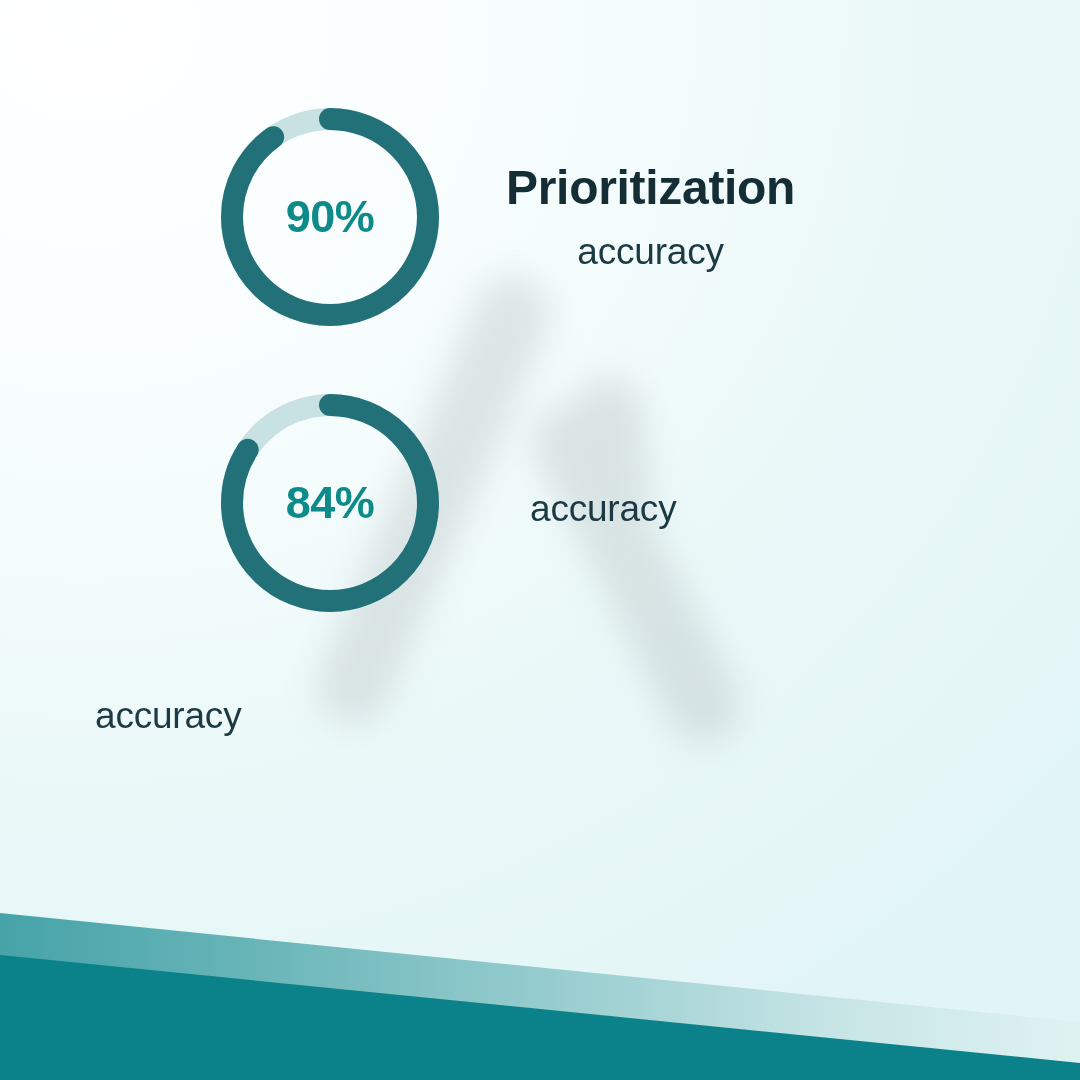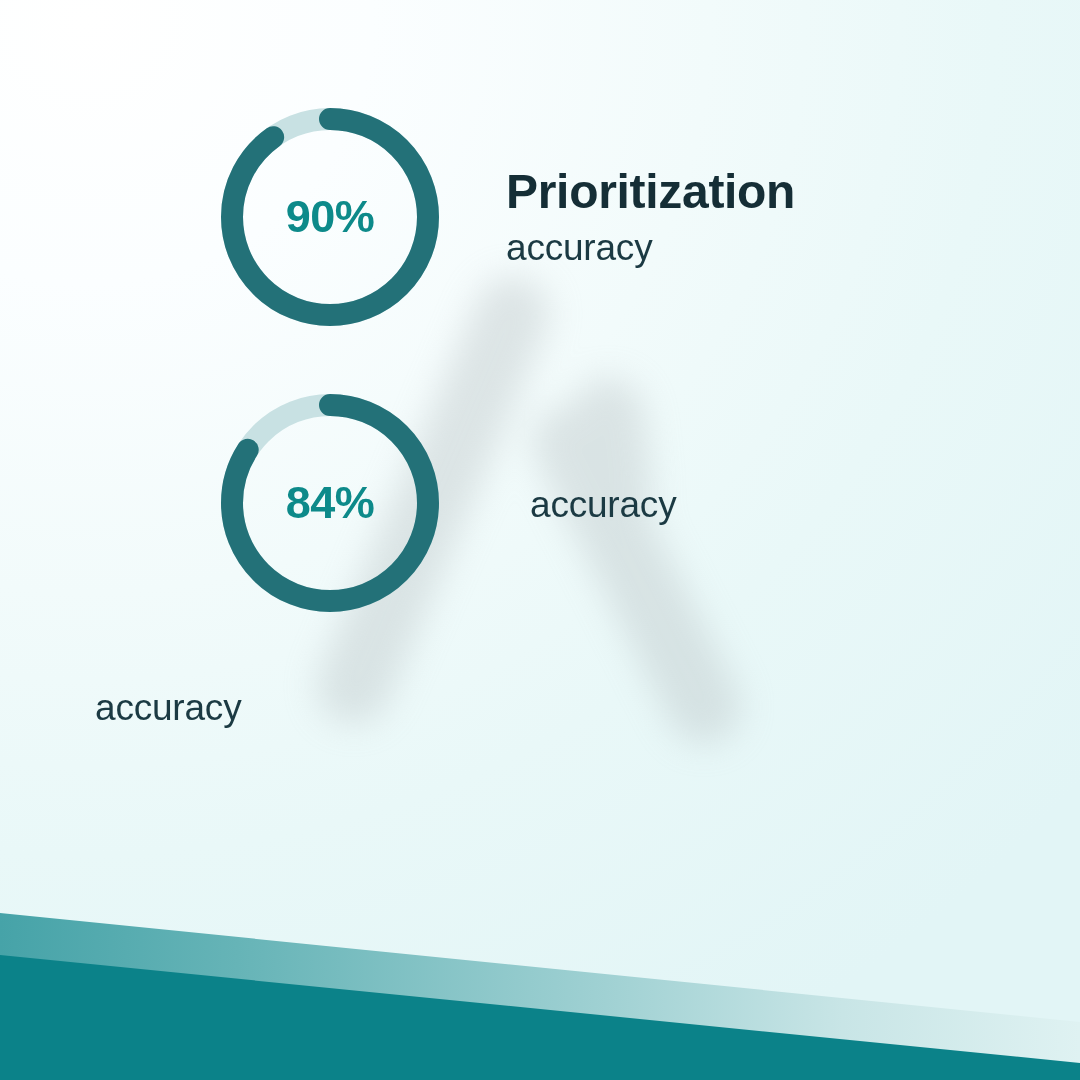--- a/index.html
+++ b/index.html
@@ -117,22 +117,23 @@
     font-weight: bold;
     color: #152e36;
     line-height: 1.18;
     letter-spacing: -0.3px;
   }
   .label-sub {
     font-size: 37px;
     font-weight: normal;
     color: #1b3a43;
     line-height: 1.22;
-    margin-top: 4px;
+    margin-top: 12px;
     letter-spacing: -0.2px;
+    text-align: center;
   }
 </style>
 </head>
 <body>
 
 <div id="stage">
 
   <div id="watermark">
     <div class="wm-stroke wm-a"></div>
     <div class="wm-stroke wm-c"></div>

